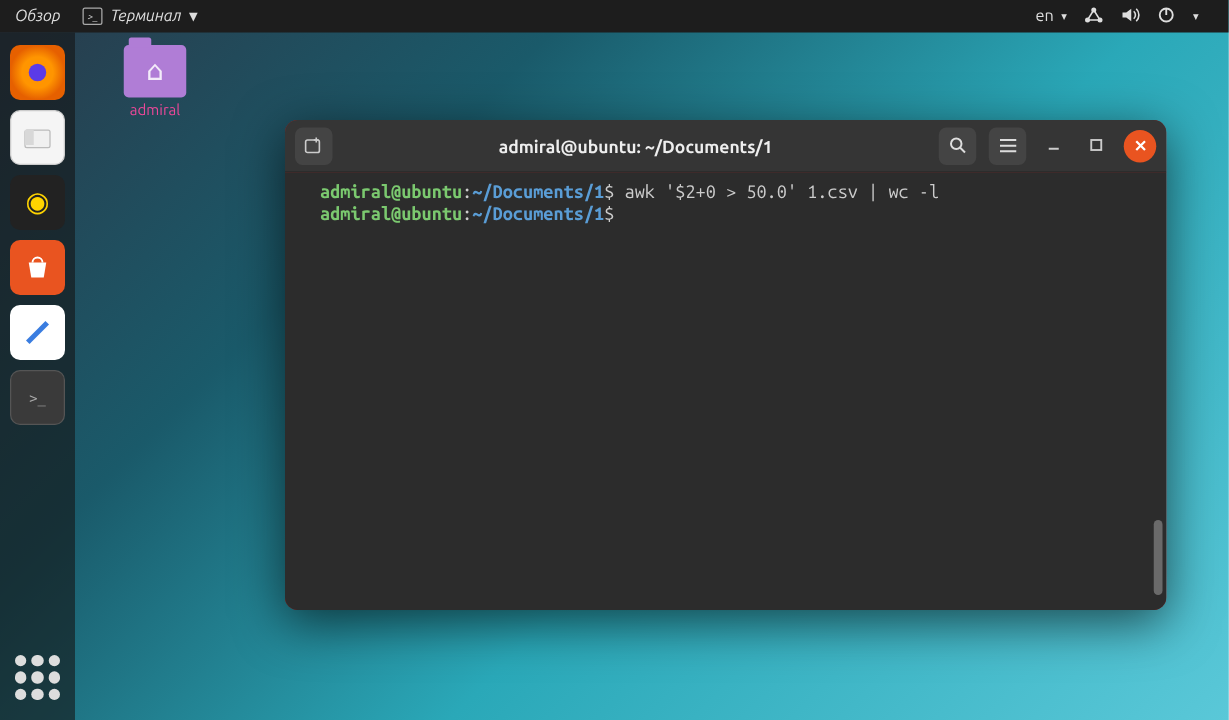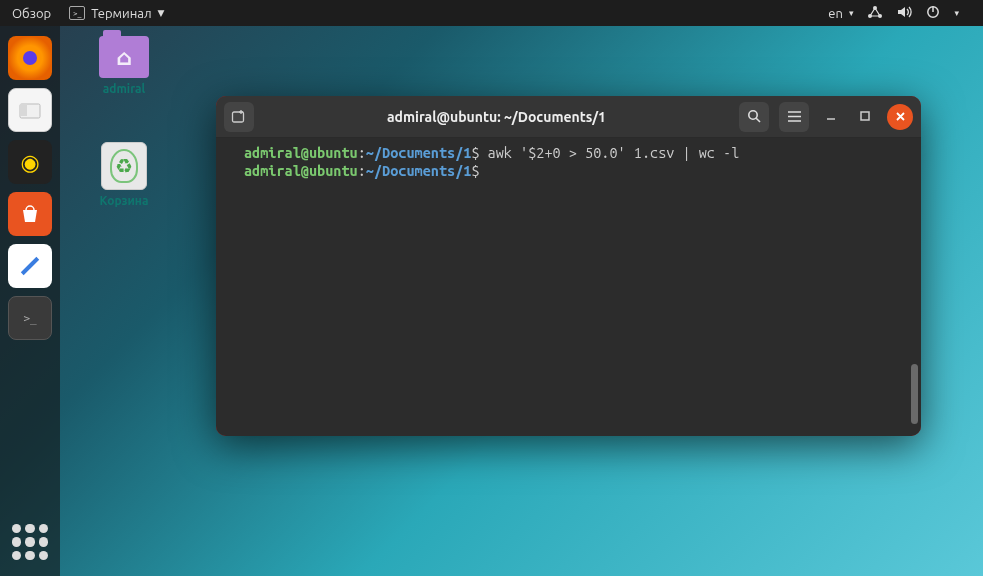--- a/index.html
+++ b/index.html
@@ -9,21 +9,21 @@
   background: linear-gradient(135deg, #2a3a4a 0%, #1a5a6a 30%, #2aa8b8 60%, #5ac8d8 100%);
   overflow: hidden; position: relative;
 }
 
 
 .topbar {
   position: absolute; top: 0; left: 0; right: 0; height: 26px;
   background: #1d1d1d; color: #ddd; display: flex; align-items: center;
   font-size: 13px; z-index: 100;
 }
-.topbar-left { display: flex; align-items: center; gap: 18px; padding-left: 12px; }
+.topbar-left { display: flex; align-items: center; gap: 18px; padding-left: 12px; font-style: italic; }
 .topbar-right { margin-left: auto; display: flex; align-items: center; gap: 14px; padding-right: 24px; }
 .topbar-item { display: flex; align-items: center; gap: 6px; cursor: pointer; }
 .tri-down { font-size: 9px; }
 
 
 .dock {
   position: absolute; left: 0; top: 26px; bottom: 0; width: 60px;
   background: rgba(20,20,20,0.6); display: flex; flex-direction: column;
   align-items: center; padding-top: 10px; gap: 8px; z-index: 50;
 }
@@ -45,21 +45,21 @@
   margin-top: auto; margin-bottom: 16px; width: 36px; height: 36px;
   display: grid; grid-template-columns: repeat(3,1fr); grid-template-rows: repeat(3,1fr);
   gap: 4px; cursor: pointer;
 }
 .dock-apps span { background: #ddd; border-radius: 50%; }
 
 
 .desktop { position: absolute; left: 60px; top: 26px; right: 0; bottom: 0; }
 .desk-icon {
   position: absolute; width: 80px; text-align: center;
-  color: #0f766e; font-size: 12px; cursor: pointer; font-weight: bold;
+  color: #ec4899; font-size: 12px; cursor: pointer;
 }
 .desk-icon .folder {
   width: 50px; height: 42px; margin: 0 auto 4px;
   background: #b07dd6; border-radius: 4px; position: relative;
 }
 .desk-icon .folder::before {
   content: ""; position: absolute; top: -6px; left: 4px; width: 18px; height: 8px;
   background: #b07dd6; border-radius: 2px 2px 0 0;
 }
 .desk-icon .folder.home::after {
@@ -74,21 +74,21 @@
   content: ""; position: absolute; top: 6px; left: 8px; right: 8px; bottom: 6px;
   border: 2px solid #7bc47b; border-radius: 50% 50% 40% 40%;
 }
 .desk-icon .trash::after {
   content: "♻"; position: absolute; inset: 0; display: flex; align-items: center; justify-content: center;
   font-size: 20px; color: #4ba84b;
 }
 
 
 .window {
-  position: absolute; left: 156px; top: 70px; width: 705px; height: 340px;
+  position: absolute; left: 168px; top: 70px; width: 705px; height: 392px;
   background: #b91c1c; border-radius: 10px; overflow: hidden;
   box-shadow: 0 10px 40px rgba(0,0,0,0.6);
   display: flex; flex-direction: column;
 }
 .titlebar {
   height: 42px; background: #353535; display: flex; align-items: center;
   padding: 0 8px; gap: 8px; border-bottom: 1px solid #2a2a2a;
 }
 .tb-btn {
   width: 30px; height: 30px; border-radius: 6px; background: #444;
@@ -190,24 +190,20 @@
       <span></span>
       <span></span>
   </div>
 </div>
 
 <div class="desktop">
   <div class="desk-icon" style="left:24px; top:10px;">
     <div class="folder home"></div>
     <div>admiral</div>
   </div>
-  <div class="desk-icon" style="left:24px; top:116px;">
-    <div class="trash"></div>
-    <div>Корзина</div>
-  </div>
 
   <div class="window">
     <div class="titlebar">
       <div class="tb-btn">
         <svg width="16" height="16" viewBox="0 0 16 16">
             <rect x="1.5" y="3" width="11" height="10" rx="1.5" fill="none" stroke="#ccc" stroke-width="1.3"></rect>
             <path d="M10 1v4M8 3h4" stroke="#ccc" stroke-width="1.3"></path>
           </svg>
       </div>
       <div class="tb-title">admiral@ubuntu: ~/Documents/1</div>

